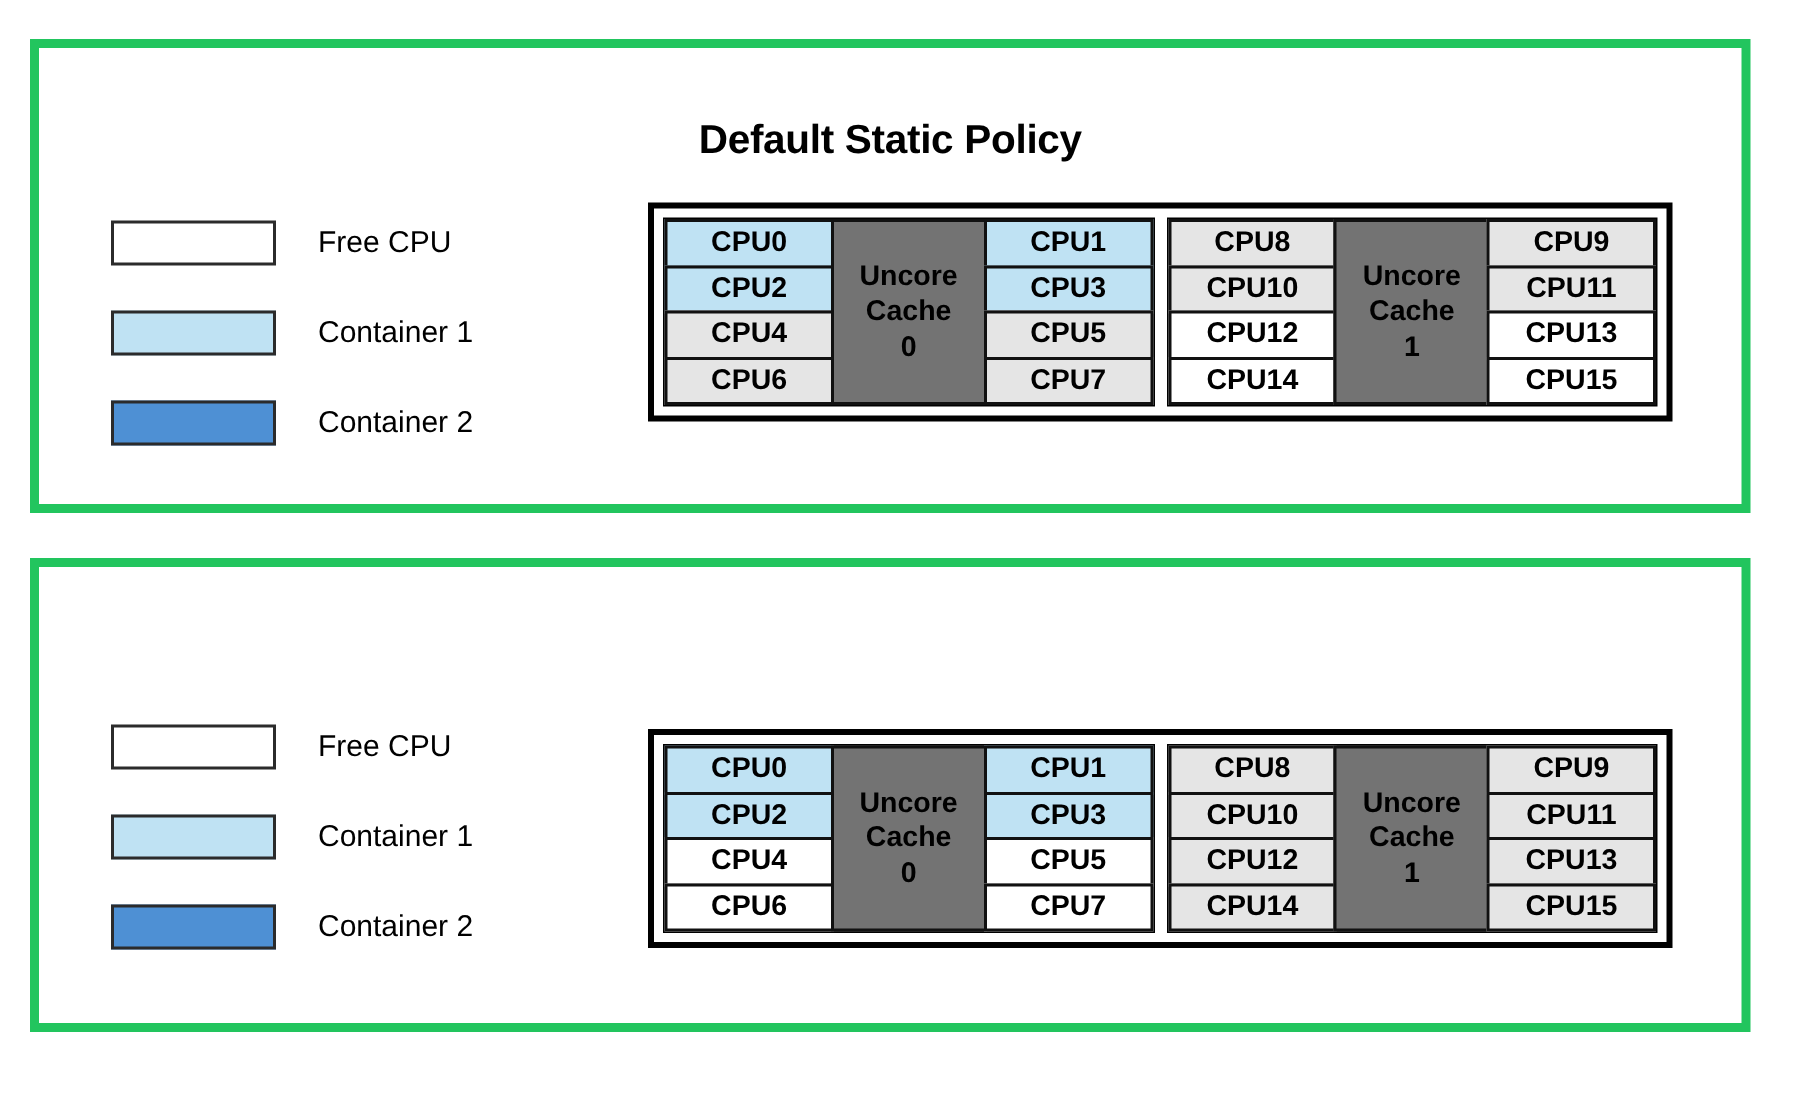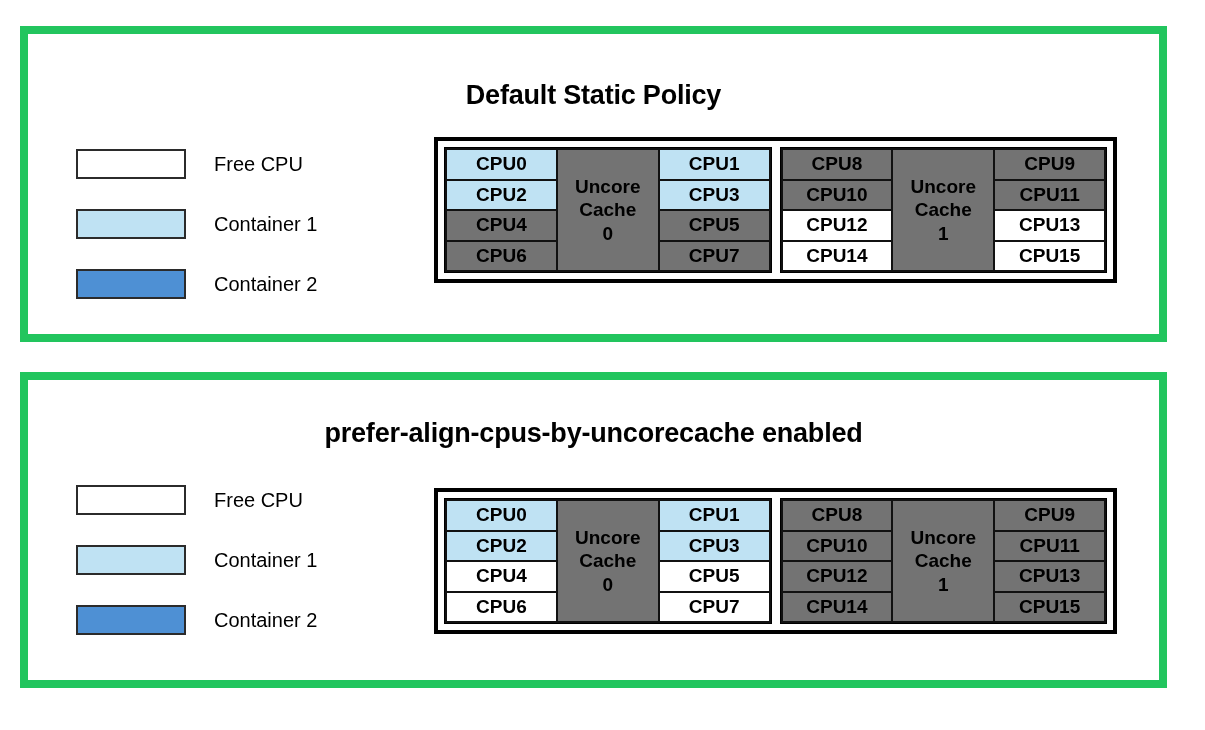--- a/index.html
+++ b/index.html
@@ -17,21 +17,21 @@
   .page {
     position: relative;
     width: 1205px;
     height: 730px;
   }
 
   
   .panel {
     position: absolute;
     box-sizing: border-box;
-    border: 8px solid #22c55e;
+    border: 6px solid #22c55e;
     background: #ffffff;
   }
   #panel-1 { left: 20px;  top: 26px;  width: 1147px; height: 316px; }
   #panel-2 { left: 20px;  top: 372px; width: 1147px; height: 316px; }
 
   
   .panel-title {
     position: absolute;
     text-align: center;
     font-weight: bold;
@@ -112,21 +112,21 @@
     display: flex;
     align-items: center;
     justify-content: center;
     font-size: 19px;
     font-weight: bold;
     color: #000000;
     white-space: nowrap;
   }
   .cpu-cell.free      { background: #ffffff; }
   .cpu-cell.container1{ background: #bfe2f3; }
-  .cpu-cell.container2{ background: #737373; }
+  .cpu-cell.container2{ background: #e5e5e5; }
 
   .cache-block {
     box-sizing: border-box;
     flex: 0 0 auto;
     width: 104px;
     border: 2px solid #111111;
     margin: -1px;
     background: #737373;
     display: flex;
     flex-direction: column;
@@ -196,21 +196,20 @@
             <div class="cpu-cell container2">CPU9</div>
             <div class="cpu-cell container2">CPU11</div>
             <div class="cpu-cell free">CPU13</div>
             <div class="cpu-cell free">CPU15</div>
           </div>
         </div>
       </div>
   </section>
 
   <section class="panel" id="panel-2">
-    <div class="panel-title">prefer-align-cpus-by-uncorecache enabled</div>
     <div class="legend">
         <div class="legend-row">
           <div class="legend-swatch" style="background: rgb(255, 255, 255);"></div>
           <div class="legend-label">Free CPU</div>
         </div>
         <div class="legend-row">
           <div class="legend-swatch" style="background: rgb(191, 226, 243);"></div>
           <div class="legend-label">Container 1</div>
         </div>
         <div class="legend-row">

